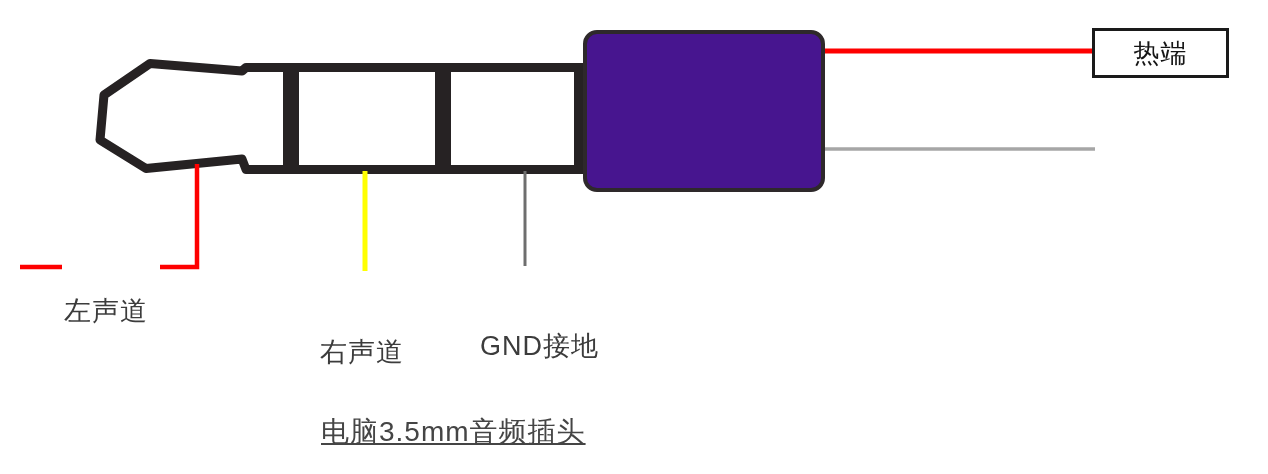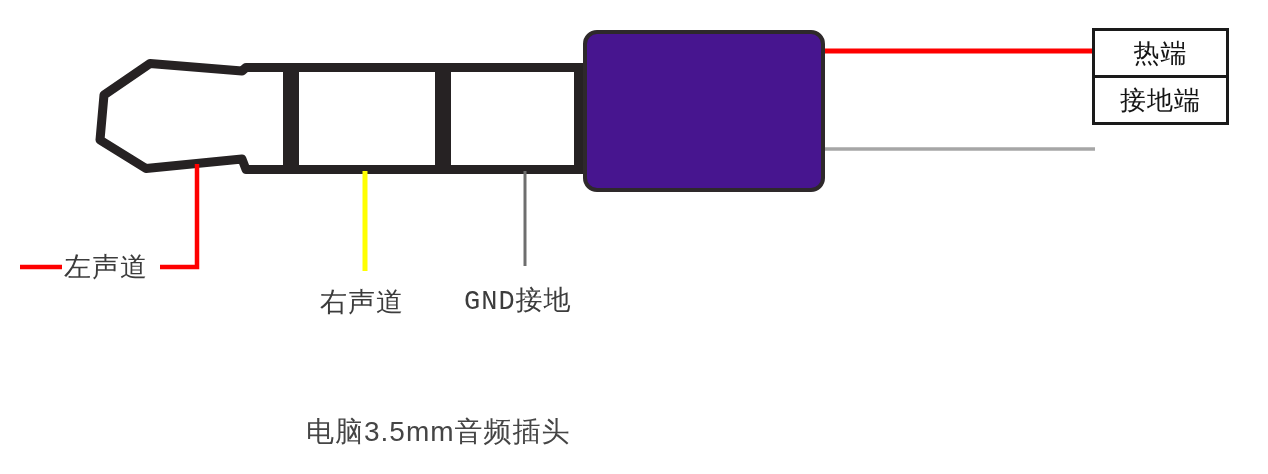--- a/index.html
+++ b/index.html
@@ -20,33 +20,34 @@
     left: 0;
     top: 0;
   }
   .lbl {
     position: absolute;
     color: #3c3c3c;
     font-size: 27px;
     line-height: 32px;
     white-space: nowrap;
     letter-spacing: 1px;
+    margin-top: 44px;
   }
   .lbl-left-channel  { left: 64px;  top: 251px; }
-  .lbl-right-channel { left: 320px; top: 286px; }
-  .lbl-gnd           { left: 464px; top: 286px; font-family: Liberation Mono, monospace; }
+  .lbl-right-channel { left: 320px; top: 292px; }
+  .lbl-gnd           { left: 480px; top: 286px; }
   .caption {
     position: absolute;
     color: #454545;
     font-size: 28px;
     line-height: 32px;
     white-space: nowrap;
     letter-spacing: 1px;
   }
-  .caption-plug      { left: 306px;  top: 416px; }
+  .caption-plug      { left: 321px;  top: 416px; text-decoration: underline; }
   .caption-connector { left: 1112px; top: 416px; }
   .terminal-table {
     position: absolute;
     left: 1092px;
     top: 28px;
     width: 137px;
   }
   .terminal-row {
     box-sizing: border-box;
     height: 50px;
@@ -84,18 +85,17 @@
     <path d="M 365,171 V 271" fill="none" stroke-width="5" stroke="#ffff00"></path>
     <path d="M 525,171 V 266" fill="none" stroke-width="3" stroke="#6e6e6e"></path>
   </svg>
 
   <div class="lbl lbl-left-channel">左声道</div>
   <div class="lbl lbl-right-channel">右声道</div>
   <div class="lbl lbl-gnd">GND接地</div>
 
   <div class="terminal-table">
     <div class="terminal-row">热端</div>
-    <div class="terminal-row">接地端</div>
   </div>
 
   <div class="caption caption-plug">电脑3.5mm音频插头</div>
 
 </div>
 
 </body></html>

